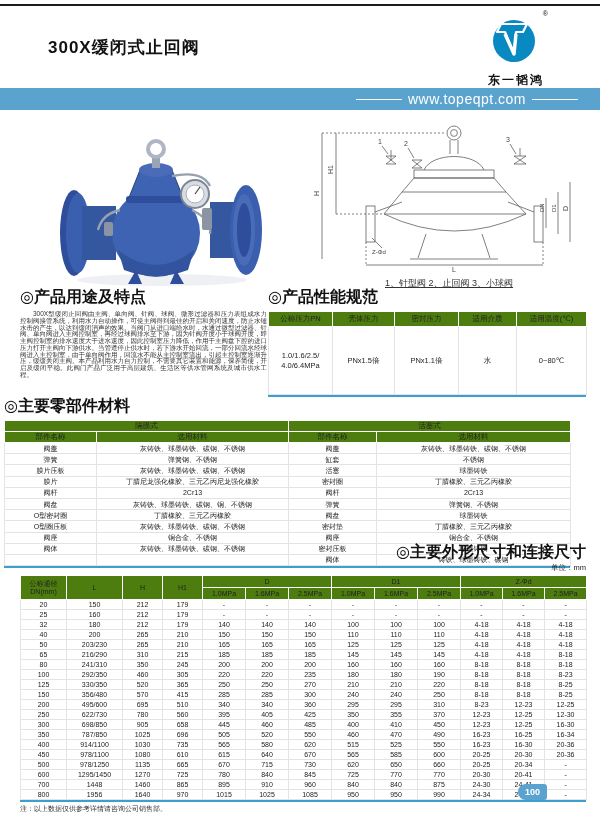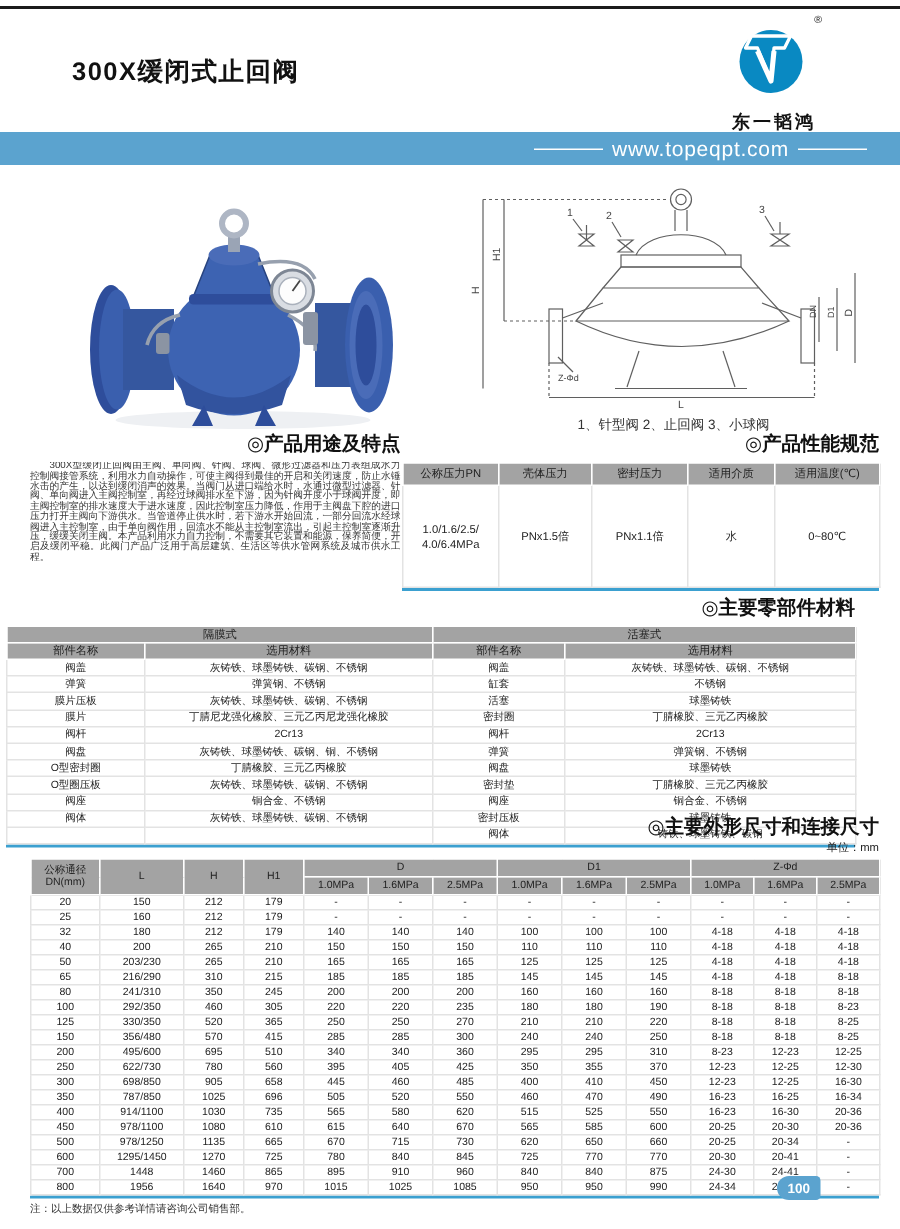--- a/index.html
+++ b/index.html
@@ -14,31 +14,31 @@
   .brand .logo-wrap { position:relative; display:inline-block; }
   .brand .reg { position:absolute; right:-8px; top:-2px; font-size:7px; color:#111; }
   .brand .logo-text { margin-top:2px; font-size:12px; font-weight:bold; letter-spacing:2px; color:#111; }
 
   .blue-bar { position:absolute; left:0; top:88px; width:600px; height:22px; background:#5ba3cf; display:flex; align-items:center; justify-content:flex-end; padding-right:16px; }
   .blue-bar .dash { width:46px; height:1px; background:#fff; margin:0 6px; }
   .blue-bar .site { color:#fff; font-size:14px; letter-spacing:0.5px; }
 
   .photo { position:absolute; left:52px; top:130px; width:220px; height:160px; }
   .diagram { position:absolute; left:306px; top:120px; width:286px; height:154px; }
-  .diagram-caption { position:absolute; left:306px; top:277px; width:286px; text-align:center; font-size:9px; color:#333; }
-
-  .section-title { font-size:13px; font-weight:bold; color:#111;text-align:right; }
+  .diagram-caption { position:absolute; left:306px; top:277px; width:286px; text-align:center; font-size:9px; color:#333;text-decoration:underline; }
+
+  .section-title { font-size:16px; font-weight:bold; color:#111; }
 
   .features { position:absolute; left:20px; top:287px; width:247px; }
   .features p { margin-top:3px; font-size:6.5px; line-height:6.75px; text-align:justify; text-indent:2em; color:#333; overflow:hidden; height:92px; }
 
   .performance { position:absolute; left:268px; top:287px; width:318px; }
   table { border-collapse:collapse; table-layout:fixed; width:100%; }
   td, th { border:1px solid #e3e3e3; text-align:center; vertical-align:middle; font-weight:normal; }
-  th { background:#a3a3a3; border-color:#fff; color:#222; }
+  th { background:#4d7c0f; border-color:#fff; color:#222; }
   .tbl-blue { border-bottom:2px solid #3ba0d0; }
   .perf-tbl th { font-size:7.5px; height:15px; }
   .perf-tbl td { font-size:7.5px; height:68px; padding:0 3px; line-height:1.3; }
   .performance .tbl-box { margin-top:3px; }
 
   .materials { position:absolute; left:4px; top:396px; width:566px; }
   .materials .tbl-box { margin-top:3px; }
   .mat-tbl th { font-size:7.5px; height:11px; }
   .mat-tbl td { font-size:7px; line-height:1; padding:1.6px 0; color:#222; }
 

